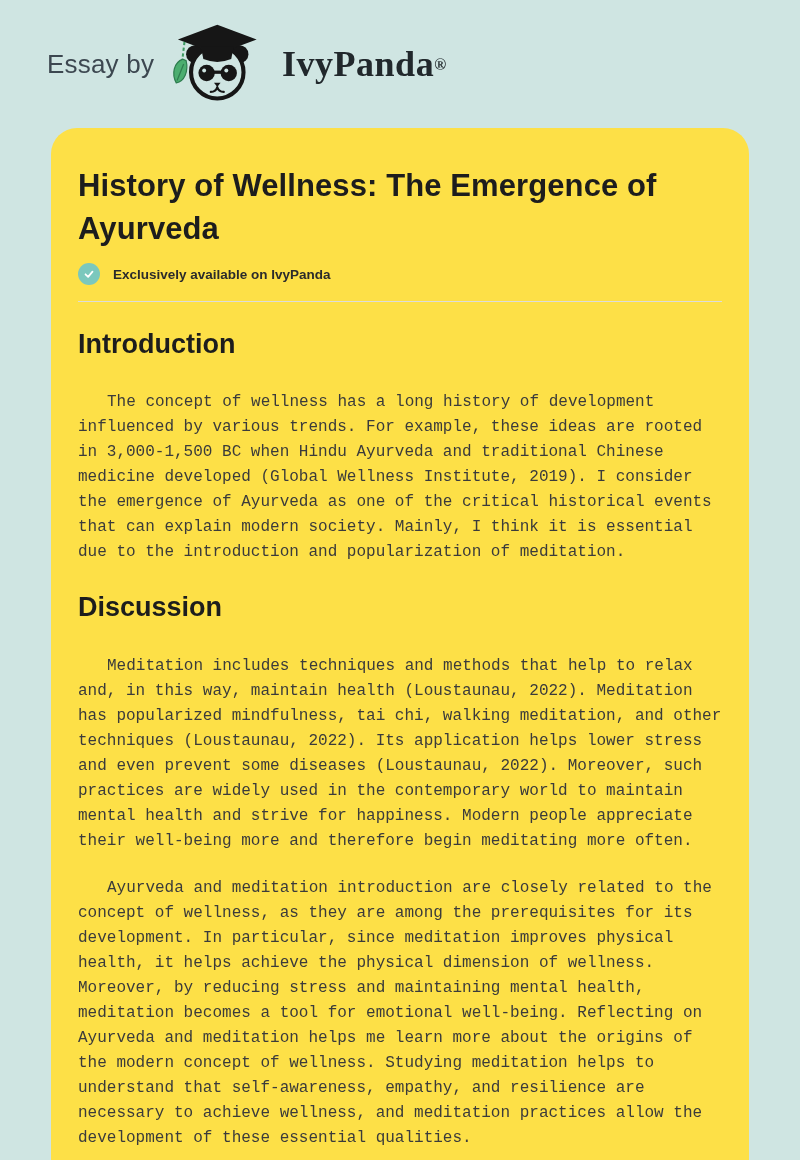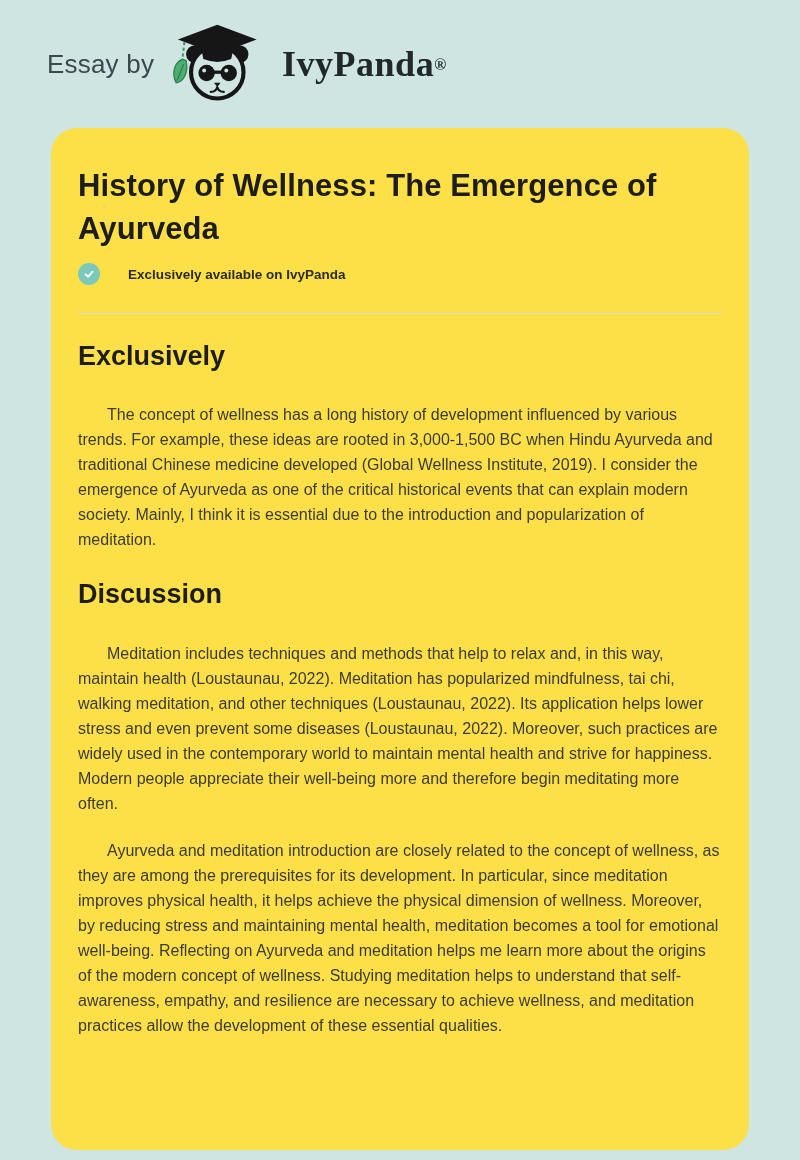--- a/index.html
+++ b/index.html
@@ -58,22 +58,22 @@
     margin: 0 0 13px 0;
     font-size: 31px;
     line-height: 43px;
     font-weight: 700;
     color: #1d1d1d;
     letter-spacing: 0.1px;
   }
   .badge-row {
     display: flex;
     align-items: center;
-    gap: 28px;
-    margin-bottom: 28px;
+    gap: 13px;
+    margin-bottom: 16px;
   }
   .badge-check {
     width: 22px; height: 22px;
     border-radius: 50%;
     background: #7bc8bd;
     display: flex;
     align-items: center;
     justify-content: center;
     flex: 0 0 auto;
   }
@@ -94,20 +94,21 @@
     line-height: 1.2;
     margin: 26px 0 30px 0;
   }
   .body-para {
     font-size: 16px;
     line-height: 25px;
     color: #3b3b3b;
     text-indent: 29px;
     margin: 0 0 22px 0;
     text-align: left;
+    font-family: Liberation Mono, monospace;
   }
 </style>
 </head>
 <body>
 
 <div class="page">
 
   <header class="site-header">
     <span class="essay-by">Essay by</span>
 
@@ -150,21 +151,21 @@
       <span class="badge-check">
         <svg width="14" height="14" viewBox="0 0 24 24">
           <polyline points="6,12.5 10.5,17 18,8" fill="none" stroke="#ffffff" stroke-width="3" stroke-linecap="round" stroke-linejoin="round"></polyline>
         </svg>
       </span>
       <span class="badge-text">Exclusively available on IvyPanda</span>
     </div>
 
     <hr class="divider">
 
-    <h2 class="section-heading">Exclusively</h2>
+    <h2 class="section-heading">Introduction</h2>
     <p class="body-para">The concept of wellness has a long history of development influenced by various trends. For example, these ideas are rooted in 3,000-1,500 BC when Hindu Ayurveda and traditional Chinese medicine developed (Global Wellness Institute, 2019). I consider the emergence of Ayurveda as one of the critical historical events that can explain modern society. Mainly, I think it is essential due to the introduction and popularization of meditation.</p>
 
     <h2 class="section-heading">Discussion</h2>
     <p class="body-para">Meditation includes techniques and methods that help to relax and, in this way, maintain health (Loustaunau, 2022). Meditation has popularized mindfulness, tai chi, walking meditation, and other techniques (Loustaunau, 2022). Its application helps lower stress and even prevent some diseases (Loustaunau, 2022). Moreover, such practices are widely used in the contemporary world to maintain mental health and strive for happiness. Modern people appreciate their well-being more and therefore begin meditating more often.</p>
     <p class="body-para">Ayurveda and meditation introduction are closely related to the concept of wellness, as they are among the prerequisites for its development. In particular, since meditation improves physical health, it helps achieve the physical dimension of wellness. Moreover, by reducing stress and maintaining mental health, meditation becomes a tool for emotional well-being. Reflecting on Ayurveda and meditation helps me learn more about the origins of the modern concept of wellness. Studying meditation helps to understand that self-awareness, empathy, and resilience are necessary to achieve wellness, and meditation practices allow the development of these essential qualities.</p>
 
   </main>
 </div>
 
 </body></html>

